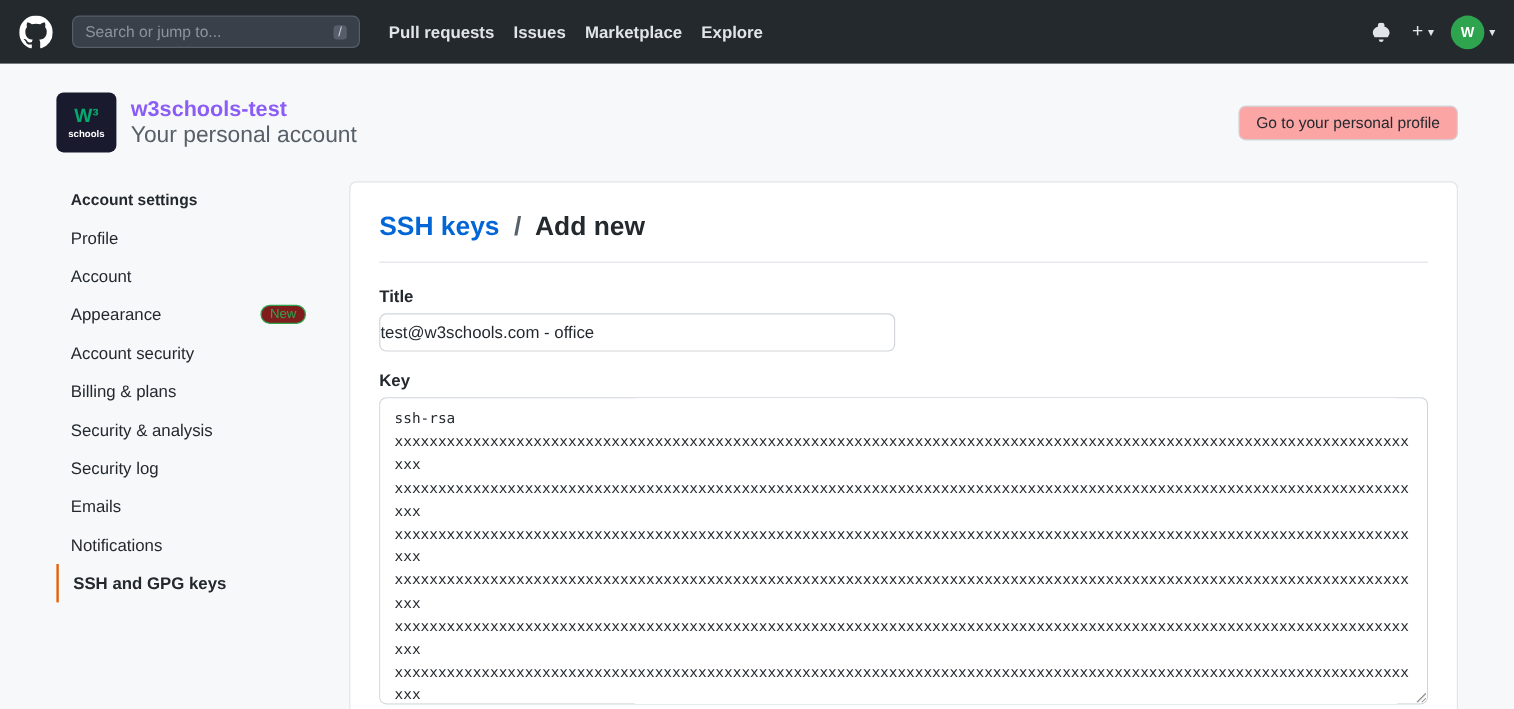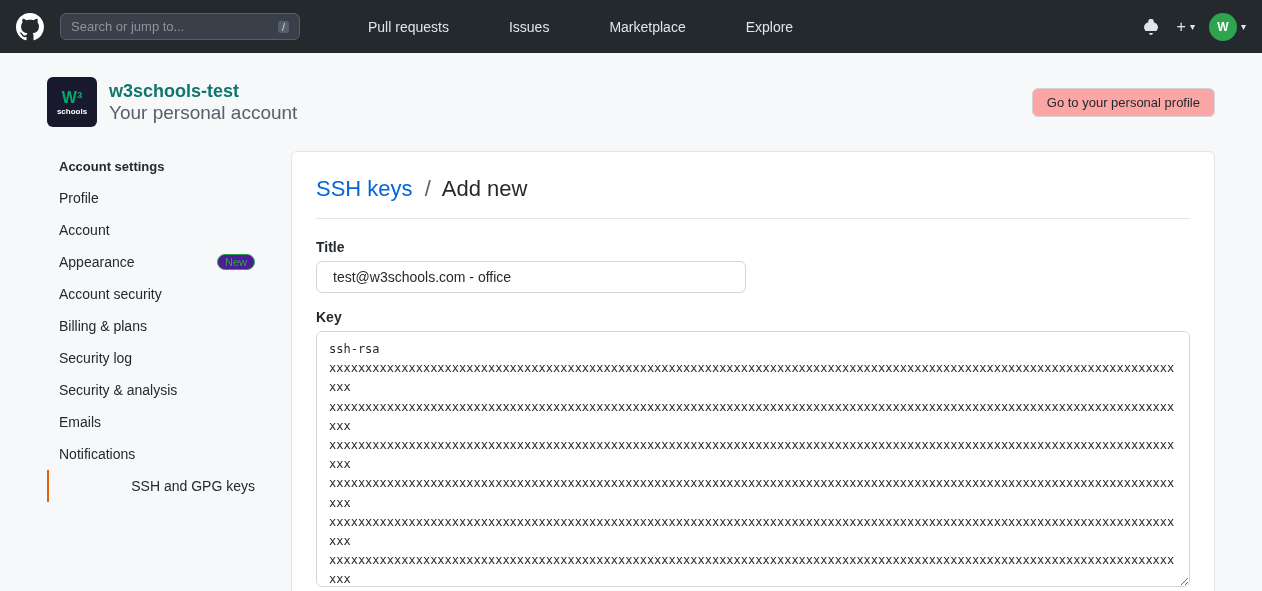--- a/index.html
+++ b/index.html
@@ -50,22 +50,21 @@
     }
     .navbar-links {
       display: flex;
       gap: 16px;
       margin-left: 8px;
     }
     .navbar-links a {
       color: #e1e4e8;
       text-decoration: none;
       font-size: 14px;
-      font-weight: 400;
-      margin-left: 44px;
+      font-weight: 700;
     }
     .navbar-right {
       margin-left: auto;
       display: flex;
       align-items: center;
       gap: 10px;
     }
     .nav-icon-btn {
       background: none;
       border: none;
@@ -119,21 +118,21 @@
       justify-content: center;
       flex-direction: column;
       color: #04aa6d;
       font-size: 11px;
       font-weight: bold;
       line-height: 1.2;
       padding: 4px;
     }
     .w3-text { font-size: 16px; color: #04aa6d; }
     .schools-text { font-size: 8px; color: white; }
-    .account-name { font-size: 18px; font-weight: 600; color: #0f766e; }
+    .account-name { font-size: 18px; font-weight: 600; color: #8b5cf6; }
     .account-subtitle { font-size: 19px; color: #586069; }
     .btn-outline {
       padding: 6px 14px;
       border: 1px solid #d1d5da;
       border-radius: 6px;
       background: #fca5a5;
       color: #24292e;
       cursor: pointer;
       font-size: 13px;
     }
@@ -163,47 +162,46 @@
       text-decoration: none;
       border-radius: 6px;
       font-size: 14px;
       cursor: pointer;
       display: flex;
       align-items: center;
       justify-content: space-between;
     }
     .sidebar-item.active {
       background: transparent;
-      font-weight: 400;
+      font-weight: 700;
       border-left: 2px solid #e36209;
       border-radius: 0;
       color: #24292e;
-      justify-content: flex-end;
     }
     .sidebar-item .new-badge {
-      background: #4c1d95;
+      background: #7f1d1d;
       border: 1px solid #2ea44f;
       color: #2ea44f;
       border-radius: 20px;
       font-size: 11px;
       padding: 1px 7px;
       font-weight: 500;
     }
 
     
     .content-area {
       flex: 1;
       background: white;
       border: 1px solid #e1e4e8;
       border-radius: 6px;
       padding: 24px;
     }
     .page-heading {
       font-size: 22px;
-      font-weight: 400;
+      font-weight: 700;
       color: #24292e;
       margin-bottom: 20px;
       padding-bottom: 16px;
       border-bottom: 1px solid #e1e4e8;
     }
     .page-heading .breadcrumb-link {
       color: #0366d6;
       text-decoration: none;
     }
     .page-heading .separator {
@@ -217,21 +215,21 @@
     }
     .form-label {
       display: block;
       font-size: 14px;
       font-weight: 600;
       margin-bottom: 6px;
       color: #24292e;
     }
     .form-input {
       width: 430px;
-      padding: 7px 16px;
+      padding: 7px 0;
       border: 1px solid #d1d5da;
       border-radius: 6px;
       font-size: 14px;
       color: #24292e;
       outline: none;
     }
     .form-textarea {
       width: 100%;
       height: 256px;
       padding: 8px 12px;
@@ -329,24 +327,24 @@
         <span>Appearance</span>
         <span class="new-badge">New</span>
       </a>
       <a class="sidebar-item">
         <span>Account security</span>
       </a>
       <a class="sidebar-item">
         <span>Billing &amp; plans</span>
       </a>
       <a class="sidebar-item">
+        <span>Security &amp; analysis</span>
+      </a>
+      <a class="sidebar-item">
         <span>Security log</span>
-      </a>
-      <a class="sidebar-item">
-        <span>Security &amp; analysis</span>
       </a>
       <a class="sidebar-item">
         <span>Emails</span>
       </a>
       <a class="sidebar-item">
         <span>Notifications</span>
       </a>
       <a class="sidebar-item active">
         <span>SSH and GPG keys</span>
       </a>

